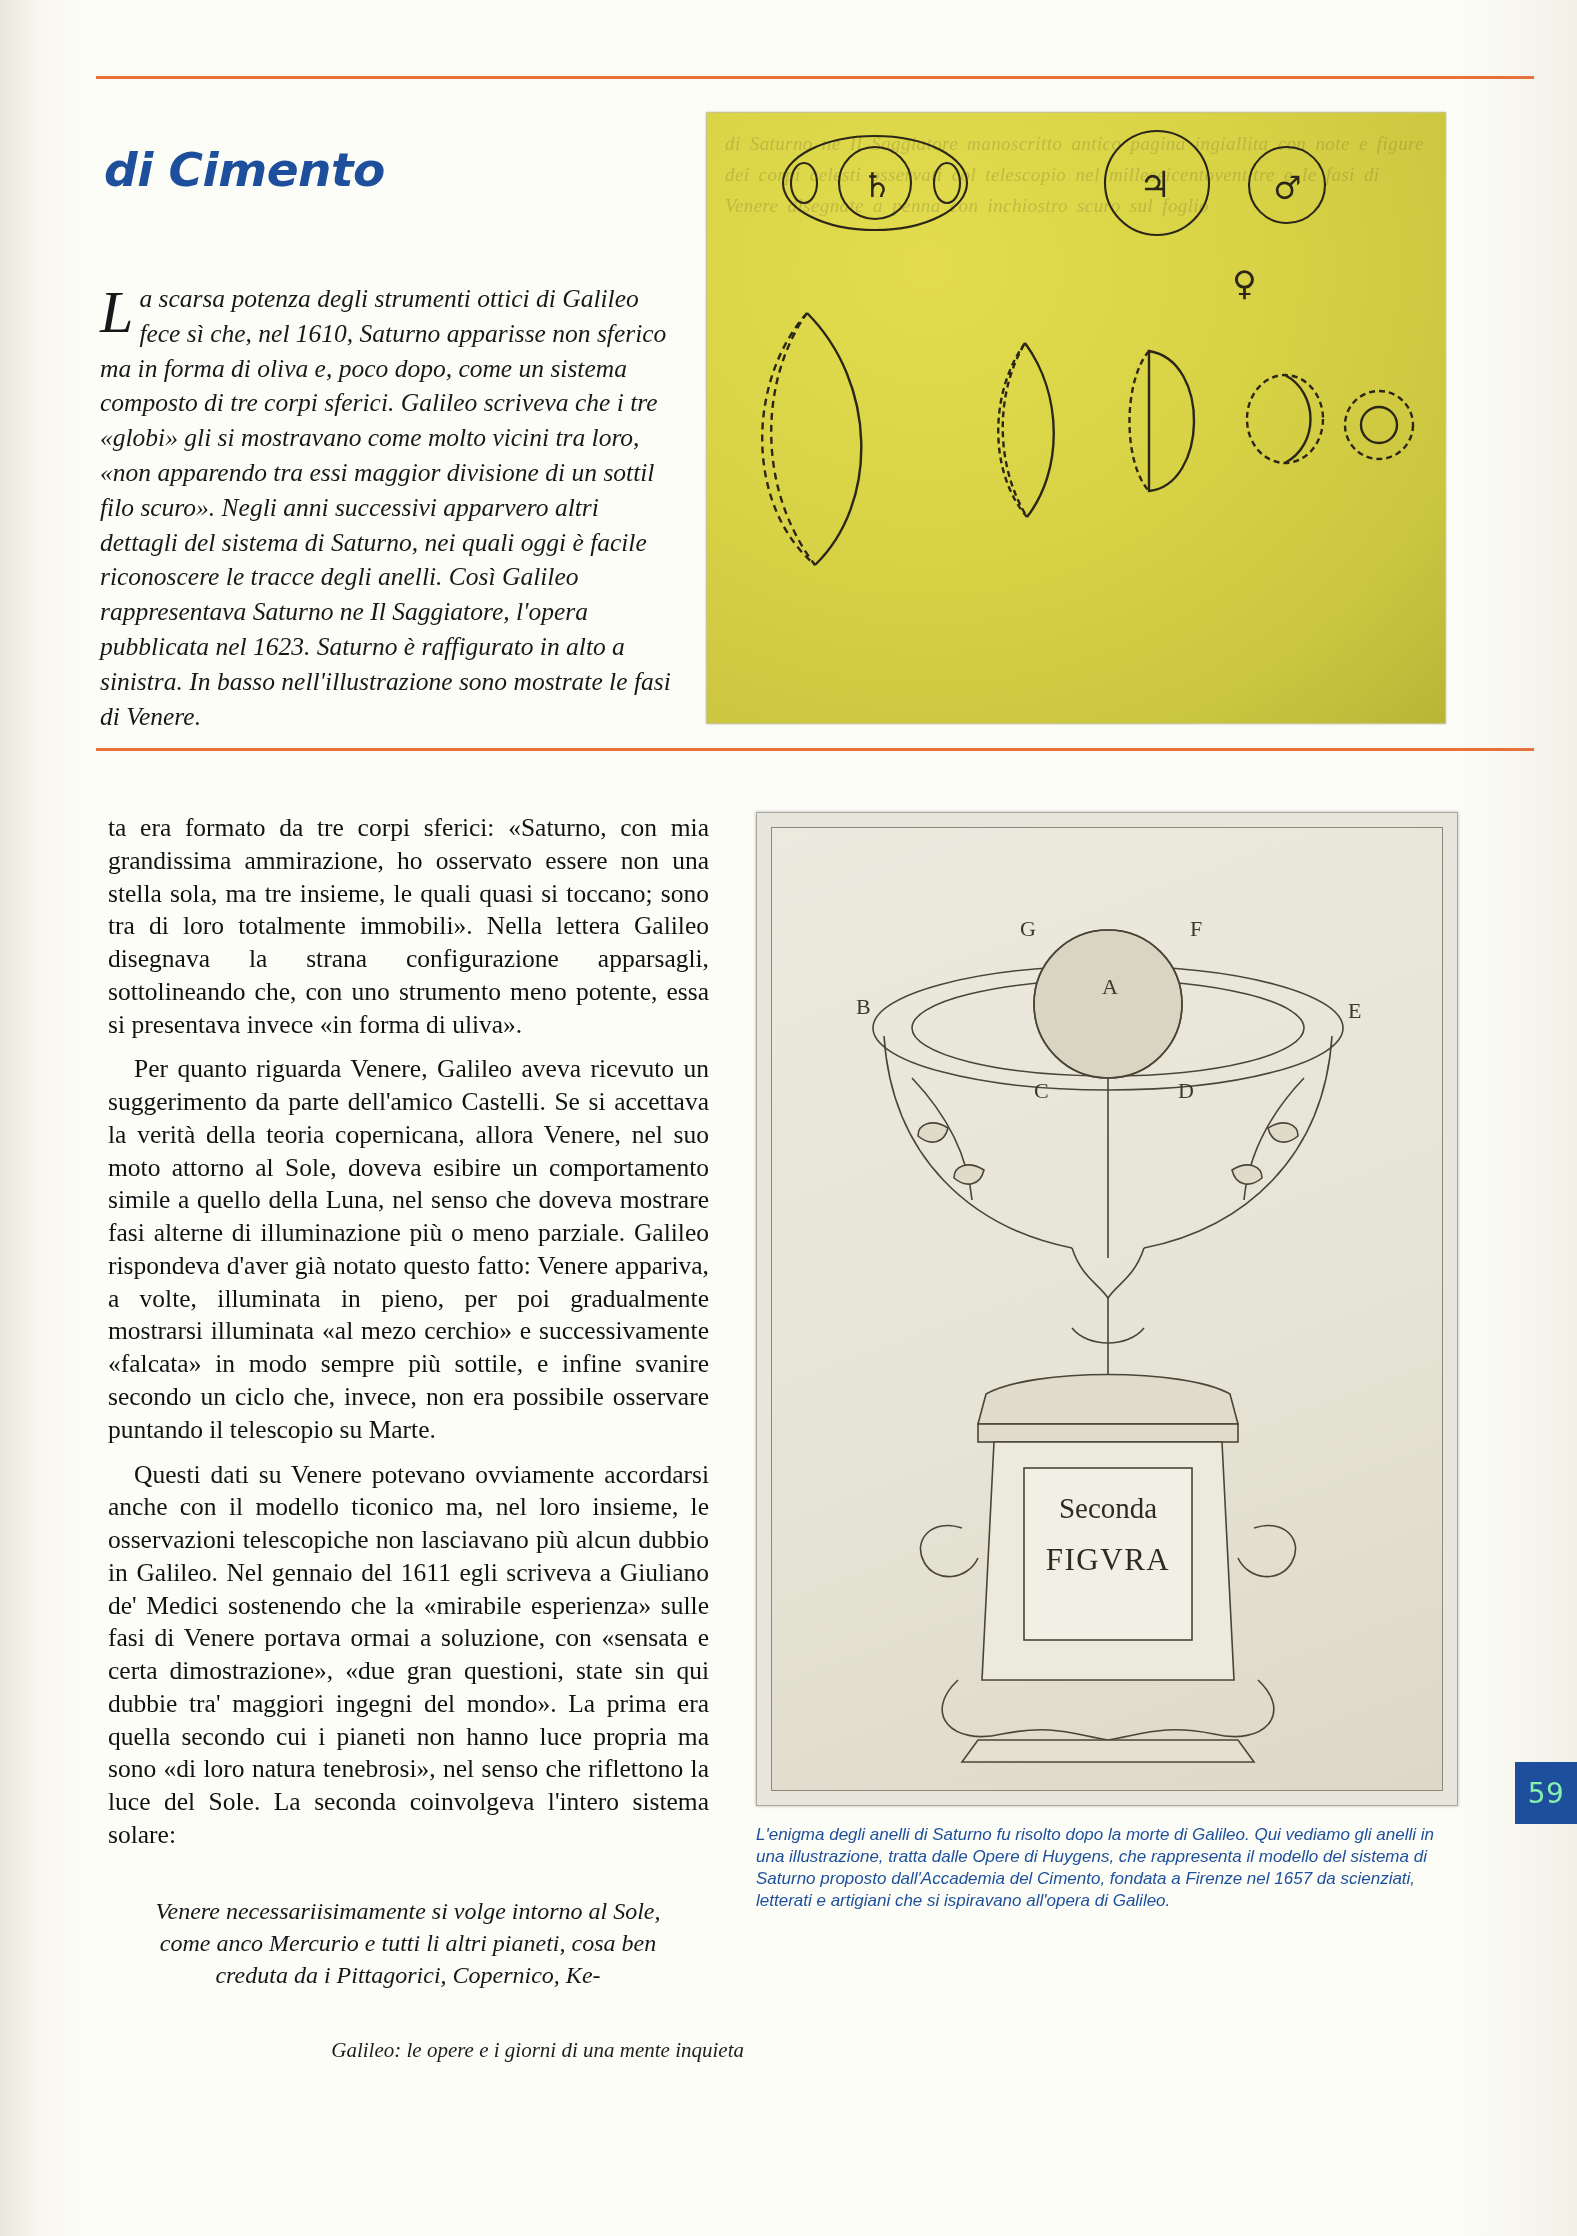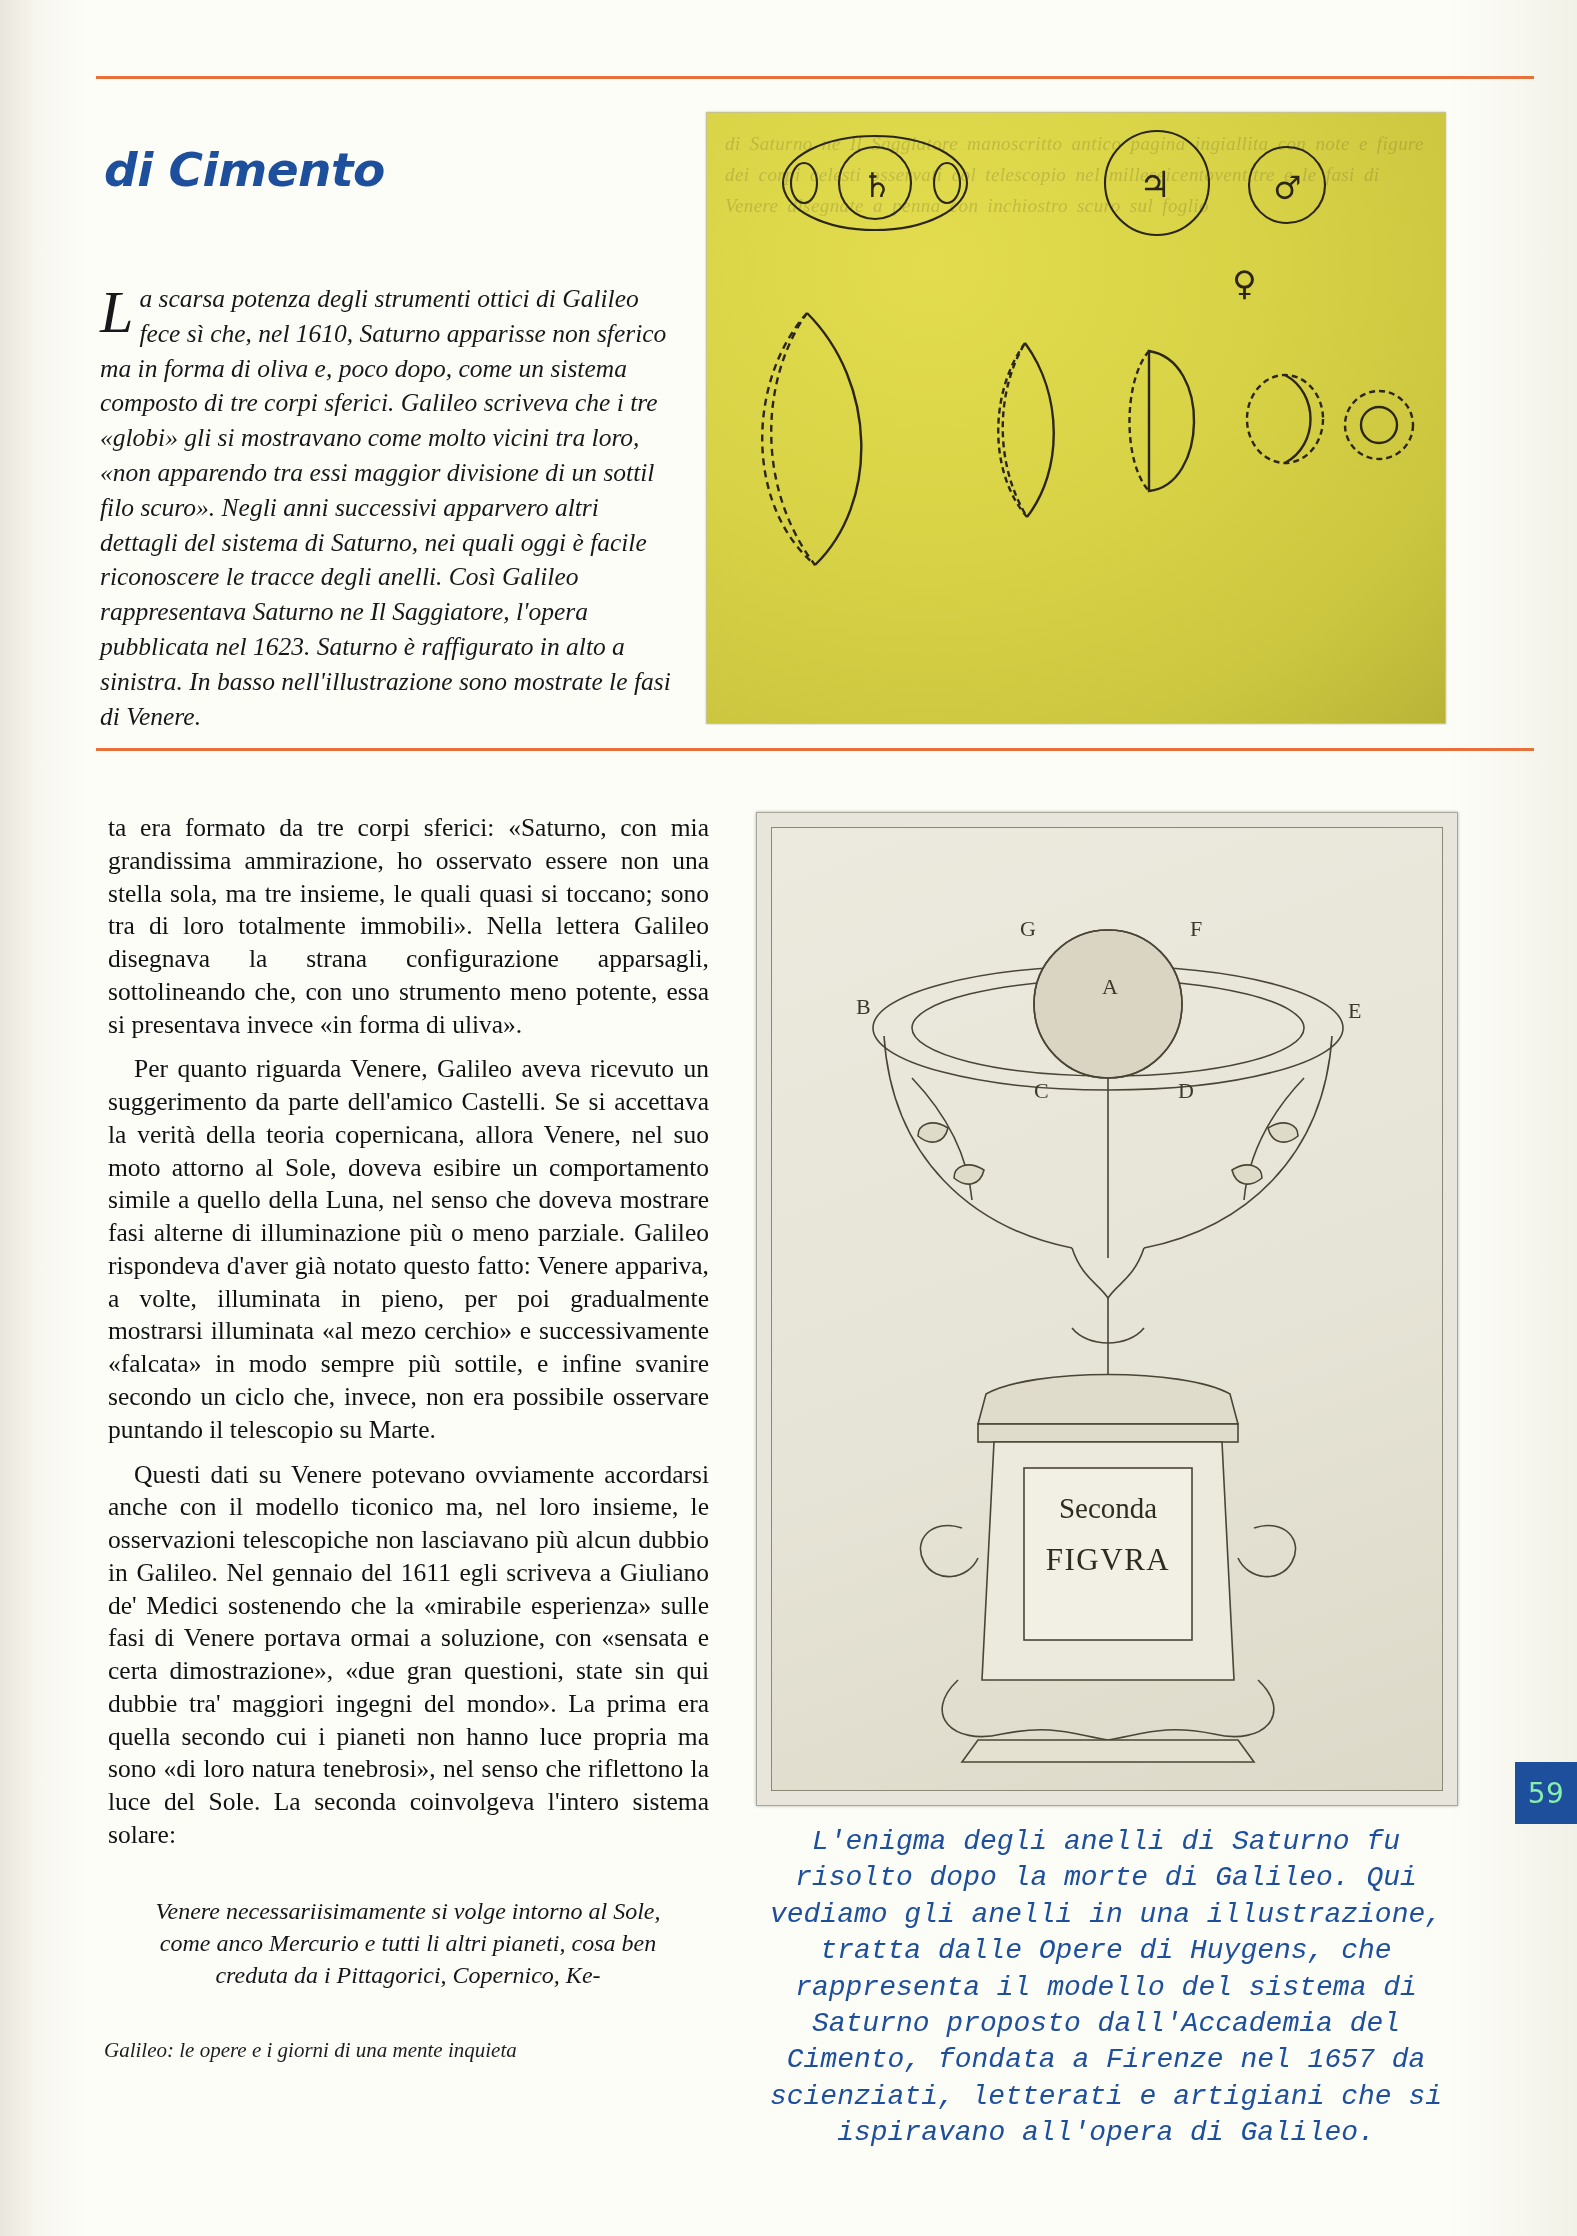--- a/index.html
+++ b/index.html
@@ -130,20 +130,21 @@
   }
 
   .footer-note {
     position: absolute;
     left: 104px;
     top: 2038px;
     width: 640px;
     font-size: 21px;
     font-style: italic;
     color: #1b1d20;
+    text-align: right;
   }
 
   
   .fig-right {
     position: absolute;
     left: 756px;
     top: 812px;
     width: 700px;
     height: 992px;
     background: #e8e6dc;
@@ -158,26 +159,26 @@
     background: linear-gradient(160deg, #eceade 0%, #e6e4d6 55%, #ddd9c9 100%);
     overflow: hidden;
   }
   .fig-right svg { position: absolute; left: 0; top: 0; }
 
   .caption {
     position: absolute;
     left: 756px;
     top: 1824px;
     width: 700px;
-    font-family: Liberation Mono, monospace;
-    font-style: italic;
-    font-size: 28px;
+    font-family: Liberation Sans, sans-serif;
+    font-style: italic;
+    font-size: 17px;
     line-height: 1.30;
     color: #1d4f9c;
-    text-align: center;
+    text-align: left;
   }
 
   .page-num {
     position: absolute;
     right: 0;
     top: 1762px;
     width: 62px;
     height: 62px;
     background: #1d4f9c;
     color: #86efac;

